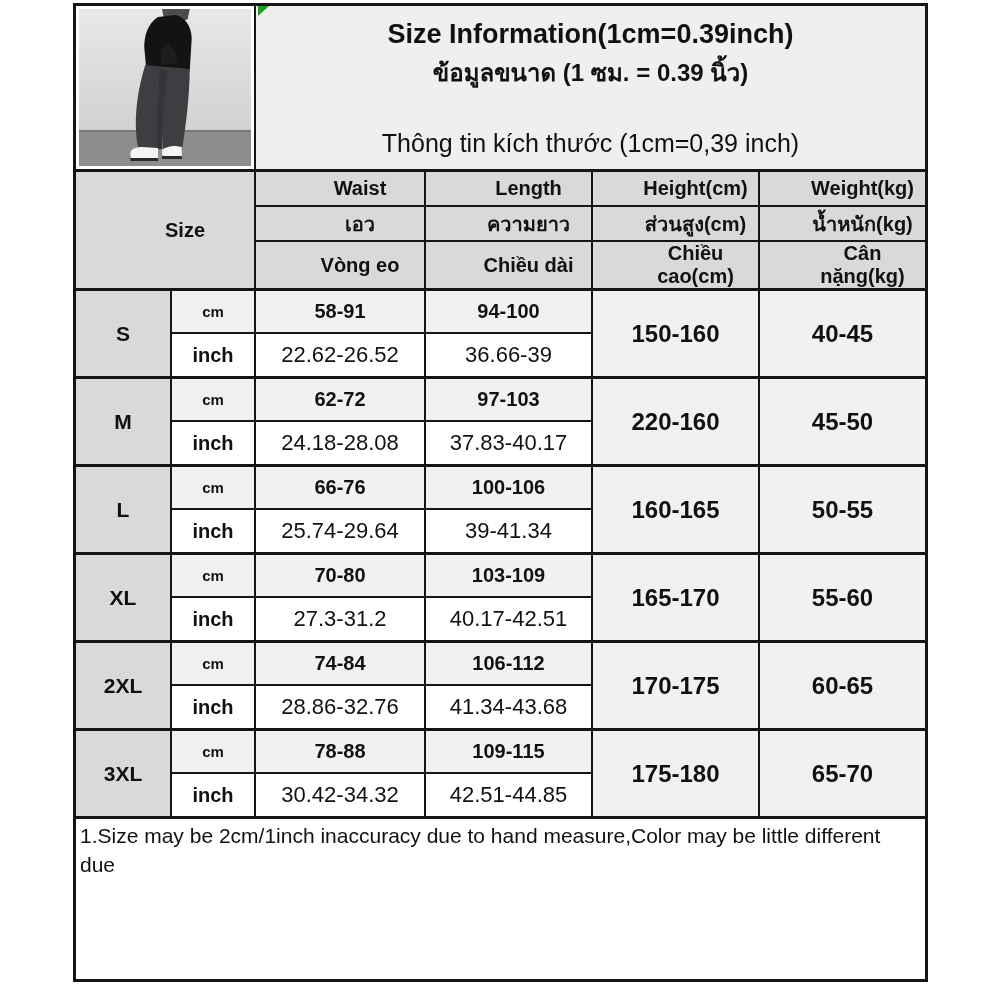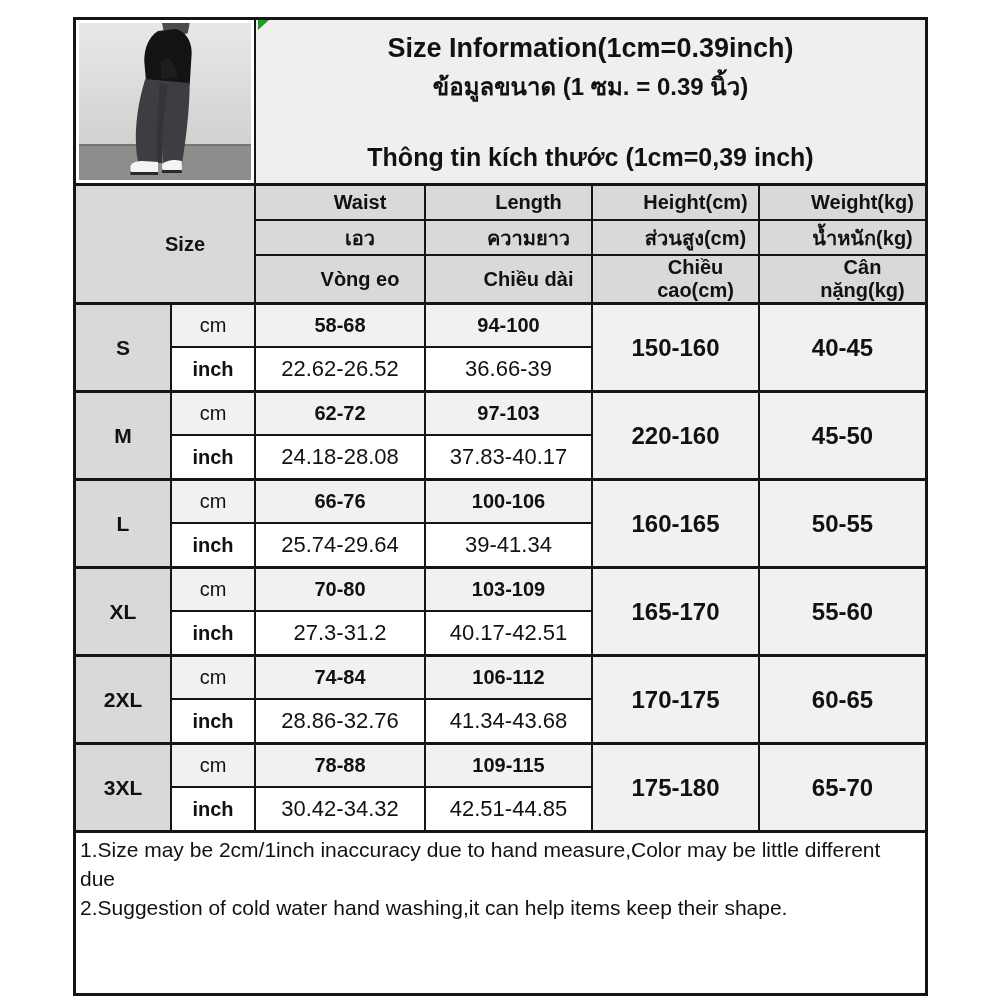--- a/index.html
+++ b/index.html
@@ -2,57 +2,57 @@
 <html><head>
 <meta charset="utf-8">
 <style>
   html,body{margin:0;padding:0;}
   body{
     width:1002px;height:1002px;background:#ffffff;position:relative;
     font-family:"Liberation Sans","DejaVu Sans",sans-serif;color:#111;
     -webkit-font-smoothing:antialiased;
   }
   .sheet{
-    position:absolute;left:73px;top:17px;width:849px;
+    position:absolute;left:73px;top:3px;width:849px;
     border:3px solid #151515;background:#eab308;
   }
   
   .top-row{display:flex;height:163px;border-bottom:3px solid #151515;position:relative;}
   .photo-cell{
     width:180px;flex:0 0 180px;border-right:2px solid #151515;
     background:#fff;padding:3px;box-sizing:border-box;
   }
   .photo-cell svg{display:block;width:100%;height:100%;}
   .title-cell{
     flex:1;background:#f0efed;display:flex;flex-direction:column;
     justify-content:center;align-items:center;text-align:center;
   }
   .title-l1{font-size:27px;font-weight:bold;line-height:40px;}
   .title-l2{font-size:24px;font-weight:bold;line-height:38px;}
-  .title-l3{font-size:25px;font-weight:bold;line-height:38px;margin-top:32px;}
+  .title-l3{font-size:25px;font-weight:normal;line-height:38px;margin-top:32px;}
   .green-flag{
     position:absolute;left:182px;top:0;width:0;height:0;
     border-top:10px solid #1f9c1f;border-right:11px solid transparent;
   }
   
   table.size-table{
     width:100%;border-collapse:collapse;border:hidden;table-layout:fixed;
   }
   .size-table td{
     border:2px solid #151515;text-align:center;vertical-align:middle;
     padding:0;overflow:hidden;
   }
   .col-size{width:95px;} .col-unit{width:84px;} .col-waist{width:170px;}
   .col-length{width:167px;} .col-height{width:167px;}
   tr.hdr td{height:33px;background:#d9d9d9;font-weight:bold;font-size:20px;padding-left:40px;}
   td.size-head{background:#d9d9d9;font-weight:bold;font-size:22px;}
   tr.r-cm td{height:41px;}
   tr.r-inch td{height:42px;}
   td.size-label{background:#d9d9d9;font-weight:bold;font-size:21px;}
-  td.unit-cm{background:#f1f1f0;font-weight:normal;font-size:20px;}
+  td.unit-cm{background:#f1f1f0;font-weight:bold;font-size:15px;}
   td.unit-inch{background:#ffffff;font-weight:bold;font-size:20px;margin-left:32px;}
   td.v-cm{background:#f1f1f0;font-weight:bold;font-size:20px;}
   td.v-inch{background:#ffffff;font-weight:normal;font-size:22px;}
   td.v-span{background:#f1f1f0;font-weight:bold;font-size:24px;}
   tr.grp-start td{border-top-width:3px;}
   
   .attention{
     border-top:3px solid #151515;background:#fff;min-height:163px;
     padding:2px 4px;box-sizing:border-box;text-align:left;
   }
@@ -125,21 +125,21 @@
       <tr class="hdr">
         <td>Vòng eo</td>
         <td>Chiều dài</td>
         <td>Chiều cao(cm)</td>
         <td>Cân nặng(kg)</td>
       </tr>
 
       <tr class="r-cm grp-start">
         <td class="size-label" rowspan="2">S</td>
         <td class="unit-cm">cm</td>
-        <td class="v-cm">58-68</td>
+        <td class="v-cm">58-91</td>
         <td class="v-cm">94-100</td>
         <td class="v-span" rowspan="2">150-160</td>
         <td class="v-span" rowspan="2">40-45</td>
       </tr>
       <tr class="r-inch">
         <td class="unit-inch">inch</td>
         <td class="v-inch">22.62-26.52</td>
         <td class="v-inch">36.66-39</td>
       </tr>
 
@@ -210,16 +210,15 @@
       <tr class="r-inch">
         <td class="unit-inch">inch</td>
         <td class="v-inch">30.42-34.32</td>
         <td class="v-inch">42.51-44.85</td>
       </tr>
     </tbody>
   </table>
 
   <div class="attention">
     <div>1.Size may be 2cm/1inch inaccuracy due to hand measure,Color may be little different due</div>
-    <div>2.Suggestion of cold water hand washing,it can help items keep their shape.</div>
   </div>
 
 </div>
 
 </body></html>

